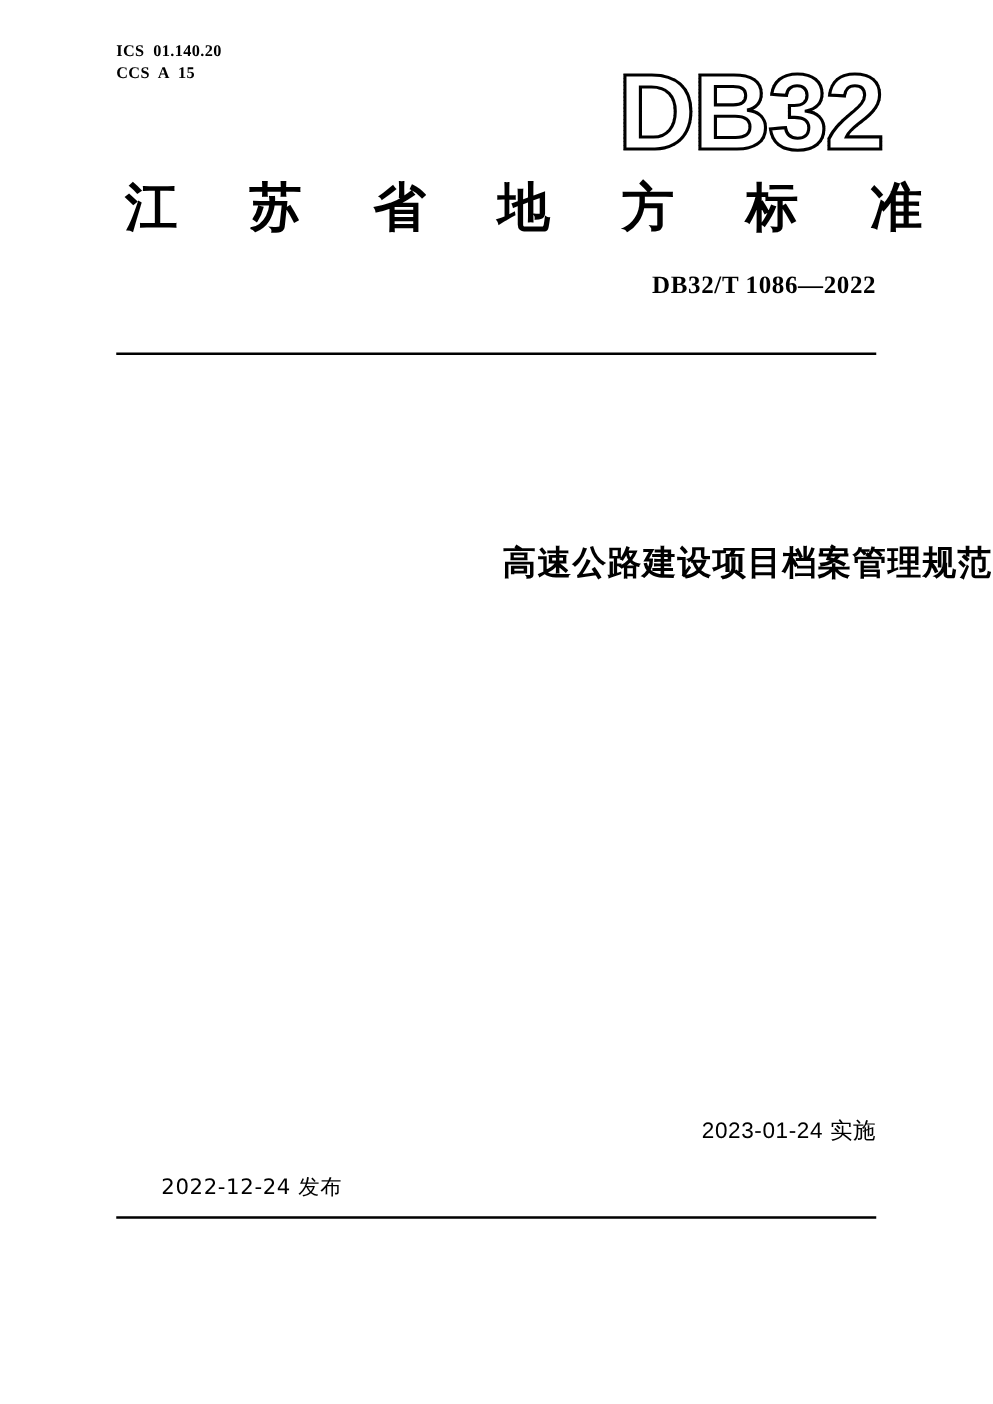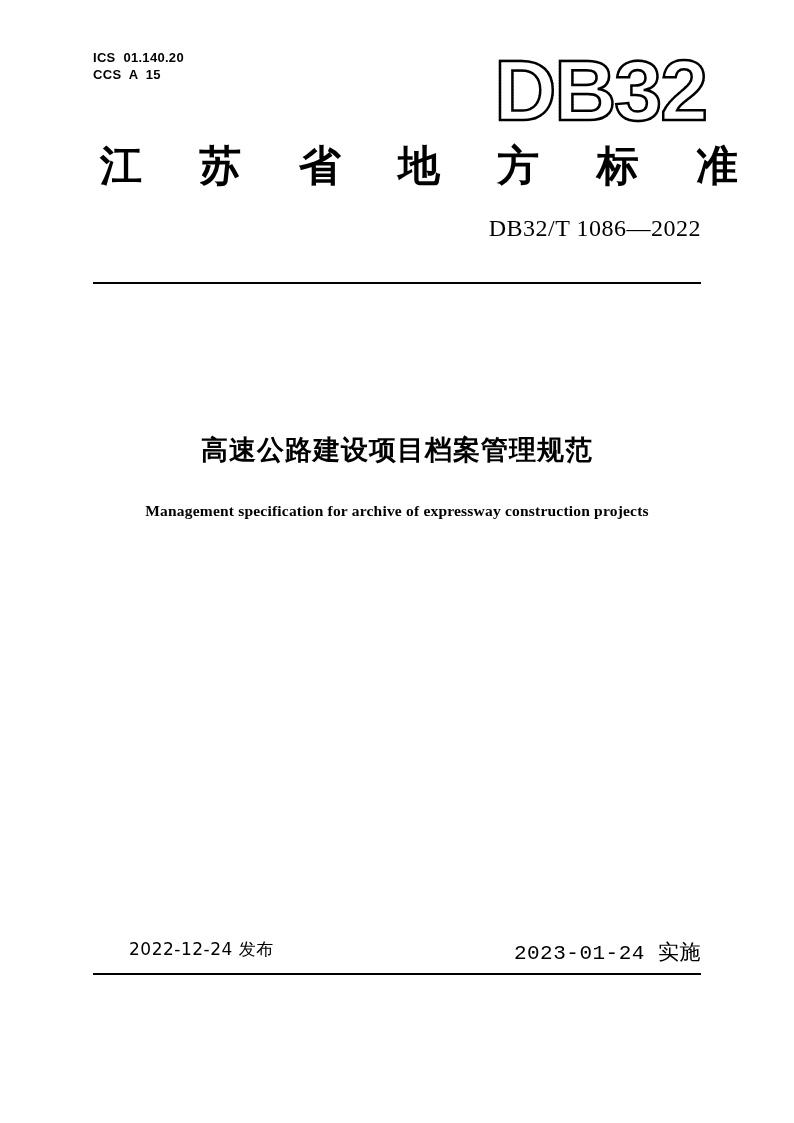--- a/index.html
+++ b/index.html
@@ -20,26 +20,25 @@
     left: 0; top: 0;
     width: 794px;
     height: 1123px;
   }
 
   
   .ics-block {
     position: absolute;
     left: 93px;
     top: 32px;
-    font-family: Liberation Sans, sans-serif;
+    font-family: Liberation Serif, serif;
     font-weight: bold;
     font-size: 13px;
     line-height: 17px;
     letter-spacing: 0.3px;
-    margin-top: 17px;
   }
   .ics-line { white-space: pre; }
 
   
   .db32 {
     position: absolute;
     right: 88px;
     top: 22px;
     font-family: "Liberation Sans", sans-serif;
     font-weight: bold;
@@ -77,22 +76,22 @@
 
   
   .std-no {
     position: absolute;
     right: 93px;
     top: 215px;
     text-align: right;
     font-family: "Liberation Serif", serif;
   }
   .std-no .main {
-    font-size: 24px;
-    font-weight: normal;
+    font-size: 20px;
+    font-weight: bold;
     letter-spacing: 0.5px;
     line-height: 26px;
     text-align: center;
   }
   .std-no .replaces {
     font-size: 13px;
     font-weight: bold;
     line-height: 20px;
     margin-top: 2px;
     letter-spacing: 0.2px;
@@ -113,21 +112,21 @@
     top: 973px;
     border-top: 2px solid #000;
   }
 
   
   .doc-title-cn {
     position: absolute;
     left: 0;
     right: 0;
     top: 432px;
-    text-align: center;
+    text-align: right;
     font-family: "DejaVu Sans", sans-serif;
     font-weight: bold;
     font-size: 27px;
     letter-spacing: 1px;
   }
   .doc-title-en {
     position: absolute;
     left: 0;
     right: 0;
     top: 502px;
@@ -144,23 +143,23 @@
     left: 93px;
     top: 938px;
     font-family: "DejaVu Sans", sans-serif;
     font-size: 17px;
     letter-spacing: 0.5px;
     margin-left: 36px;
   }
   .date-impl {
     position: absolute;
     right: 93px;
-    top: 938px;
-    font-family: Liberation Mono, monospace;
-    font-size: 21px;
+    top: 892px;
+    font-family: Liberation Sans, sans-serif;
+    font-size: 18px;
     letter-spacing: 0.5px;
   }
 
   
   .publisher {
     position: absolute;
     left: 0;
     right: 0;
     top: 990px;
     text-align: center;
@@ -195,21 +194,20 @@
     <span>准</span>
   </div>
 
   <div class="std-no">
     <div class="main">DB32/T 1086—2022</div>
   </div>
 
   <div class="rule-top"></div>
 
   <div class="doc-title-cn">高速公路建设项目档案管理规范</div>
-  <div class="doc-title-en">Management specification for archive of expressway construction projects</div>
 
   <div class="rule-bottom"></div>
 
   <div class="date-issue">2022-12-24 发布</div>
   <div class="date-impl">2023-01-24 实施</div>
 
   <div class="publisher">
     <div class="row">
       
     </div>

